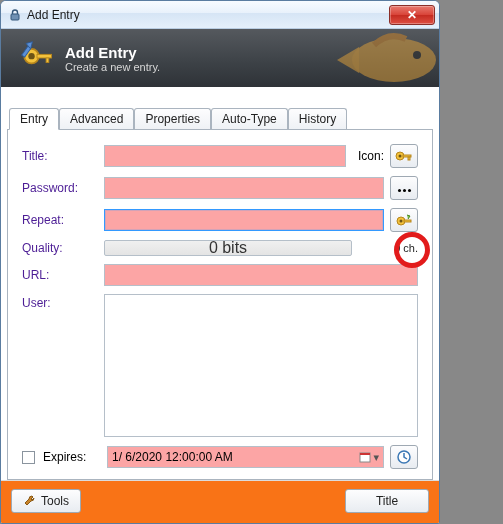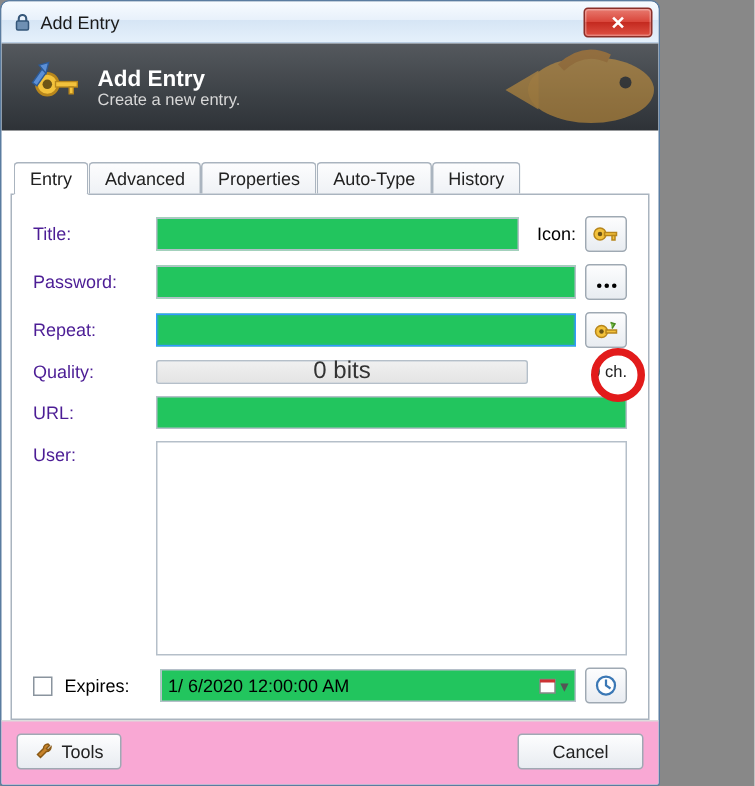--- a/index.html
+++ b/index.html
@@ -110,21 +110,21 @@
     gap:6px;
   }
   .row .label {
     width: 76px;
     color:#4c1d95;
   }
   .text-input, .combo {
     flex:1;
     height: 22px;
     border:1px solid #b5bfc9;
-    background:#22c55e;
+    background:#fca5a5;
     padding: 2px 4px;
     font-family:inherit;
     font-size:12px;
   }
   .icon-btn {
     width: 28px; height:24px;
     border:1px solid #9fa9b3;
     border-radius:3px;
     background: linear-gradient(to bottom,#fdfdfe,#e8ecf1);
     display:flex;align-items:center;justify-content:center;
@@ -164,21 +164,21 @@
     justify-content:space-between;
     padding-right:4px;
   }
   .combo-cal { font-size:11px; color:#555;}
   .spacer { flex:1;}
   .footer {
     padding: 8px 10px 10px 10px;
     display:flex;
     align-items:center;
     gap:8px;
-    background:#f9a8d4;
+    background:#f97316;
     border-top:1px solid #dcdcdc;
   }
   .btn {
     min-width:84px;
     height:24px;
     border:1px solid #9fa9b3;
     border-radius:3px;
     background:linear-gradient(to bottom,#fdfdfe,#e8ecf1);
     display:flex;align-items:center;justify-content:center;
     gap:4px;
@@ -331,17 +331,17 @@
 
   <div class="footer">
     <div class="btn tools-btn">
       <svg width="14" height="14" viewBox="0 0 14 14">
           <path d="M9 2a3 3 0 0 0-3 3l-4 4 2 2 4-4a3 3 0 0 0 3-3l-2 2-1-1 2-2z" fill="#c8832a" stroke="#8a5a16"></path>
         </svg>
       <span>Tools</span>
     </div>
     <div class="spacer"></div>
     <div class="btn">
-      <span>Cancel</span>
+      <span>Title</span>
     </div>
   </div>
 
 </div>
 
 </body></html>

